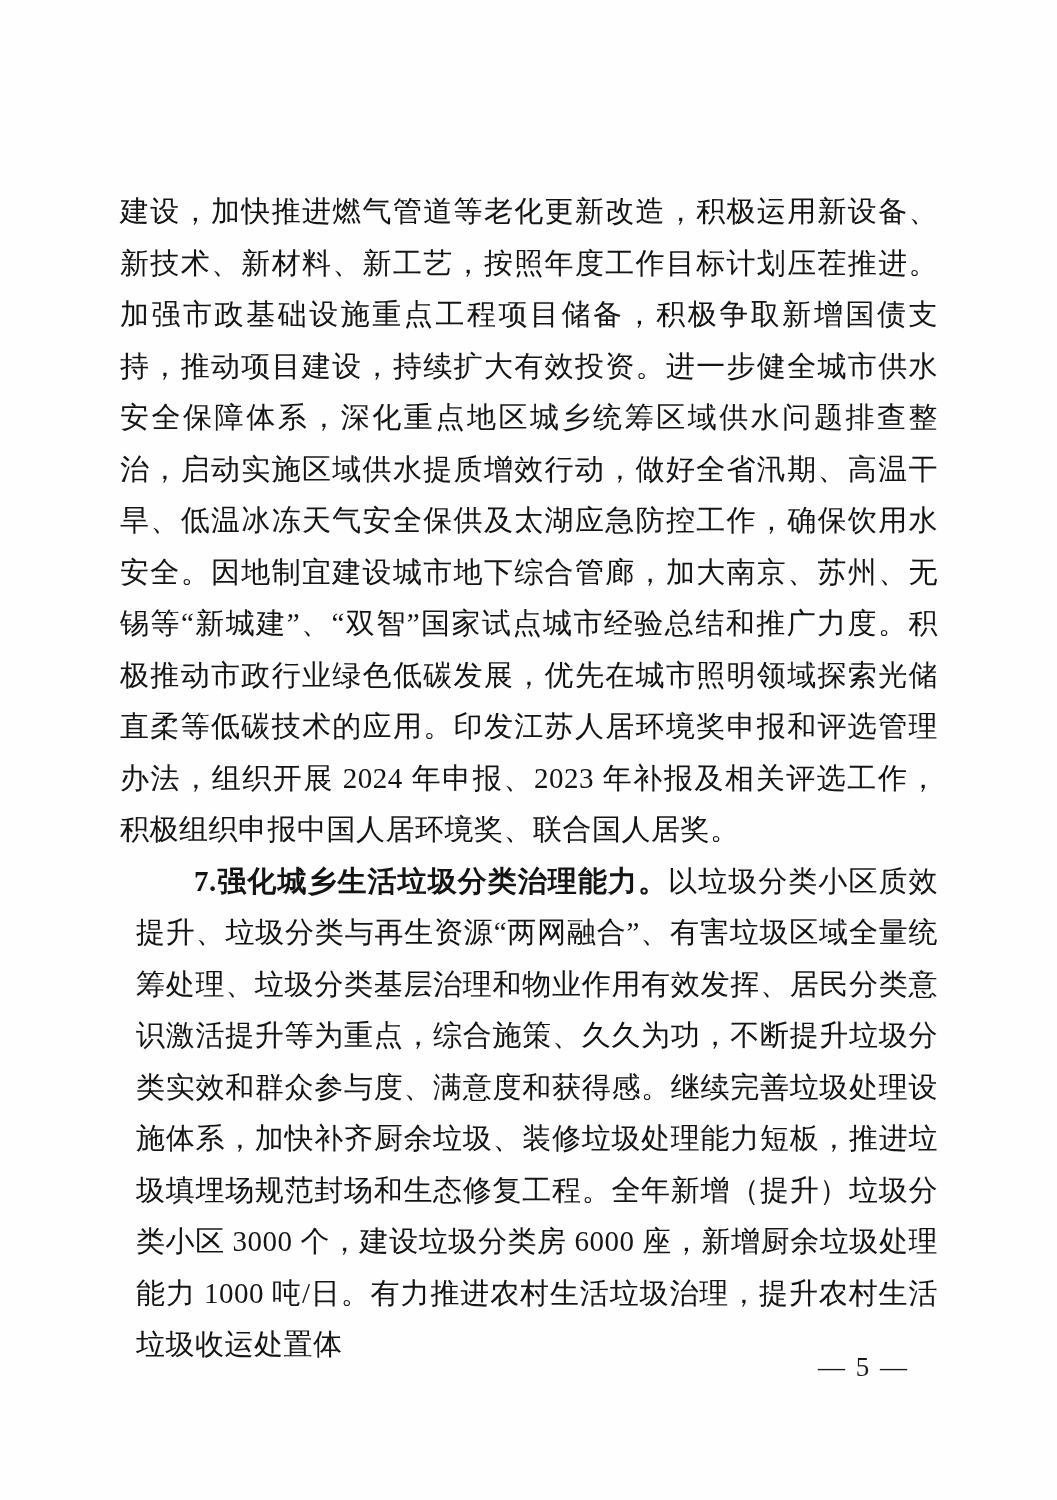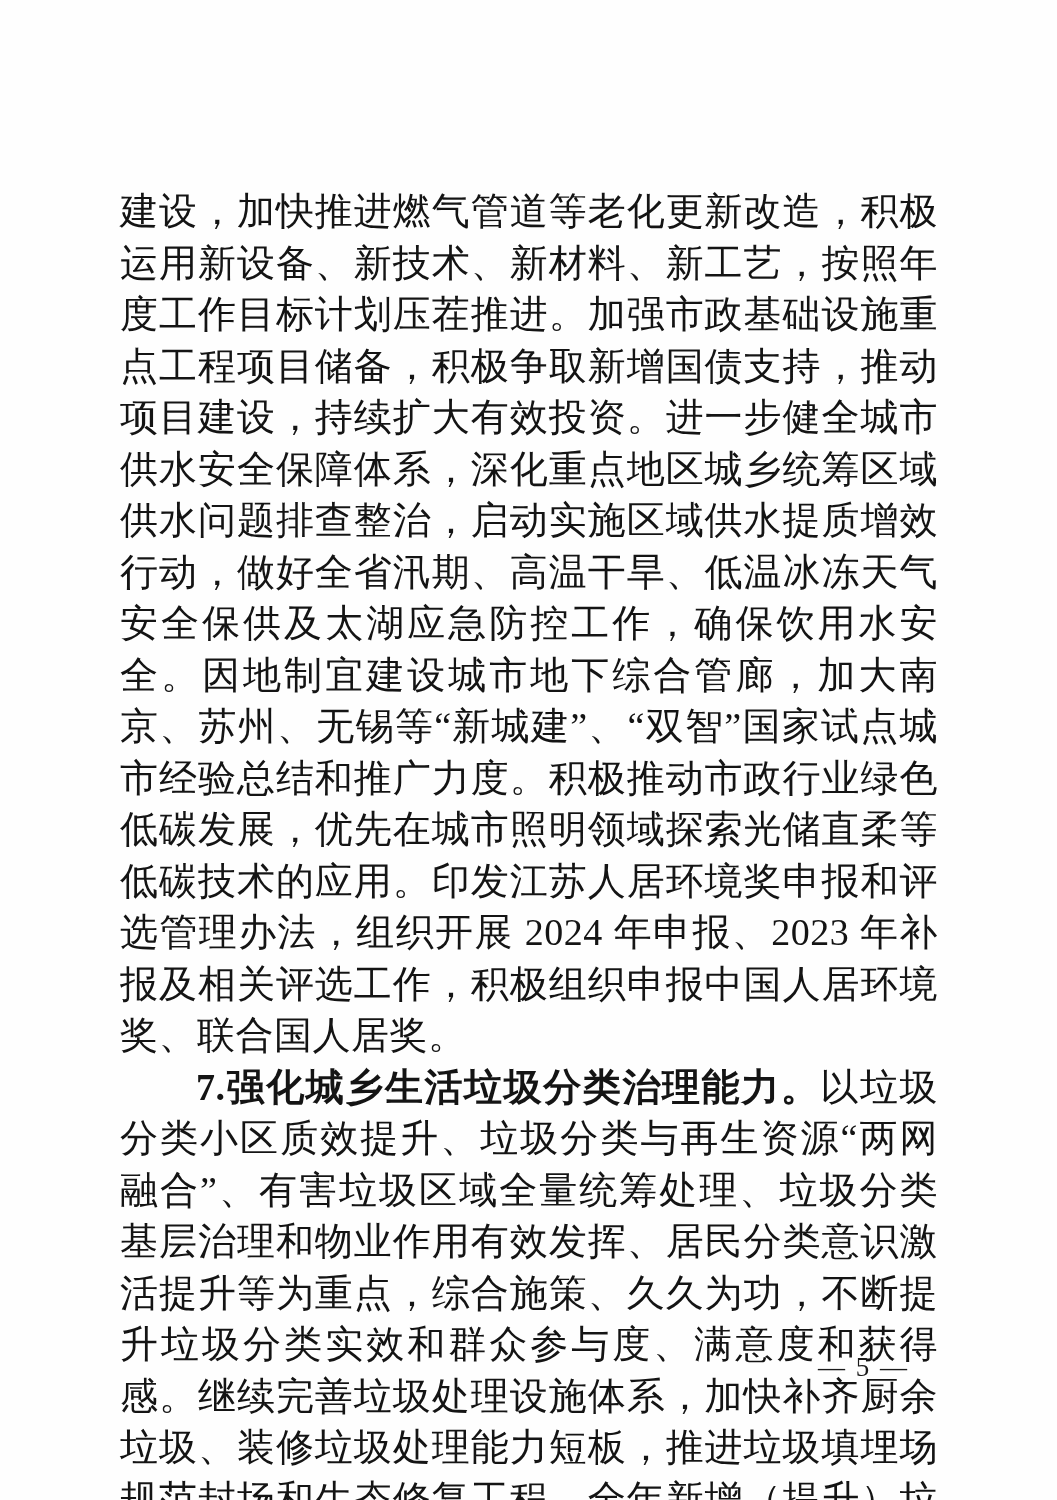--- a/index.html
+++ b/index.html
@@ -17,29 +17,30 @@
     color: #141414;
   }
   .content {
     position: absolute;
     left: 120px;
     top: 186px;
     width: 818px;
   }
   .para {
     margin: 0;
-    font-size: 38px;
+    font-size: 29px;
     line-height: 51.5px;
     text-align: justify;
     text-justify: inter-ideograph;
     letter-spacing: 0.5px;
     word-break: break-all;
   }
   .para.indent {
     text-indent: 2em;
+    margin-left: 16px;
   }
   .lead-bold {
     font-weight: bold;
   }
   .page-number {
     position: absolute;
     top: 1352px;
     right: 148px;
     font-size: 27px;
     line-height: 30px;

